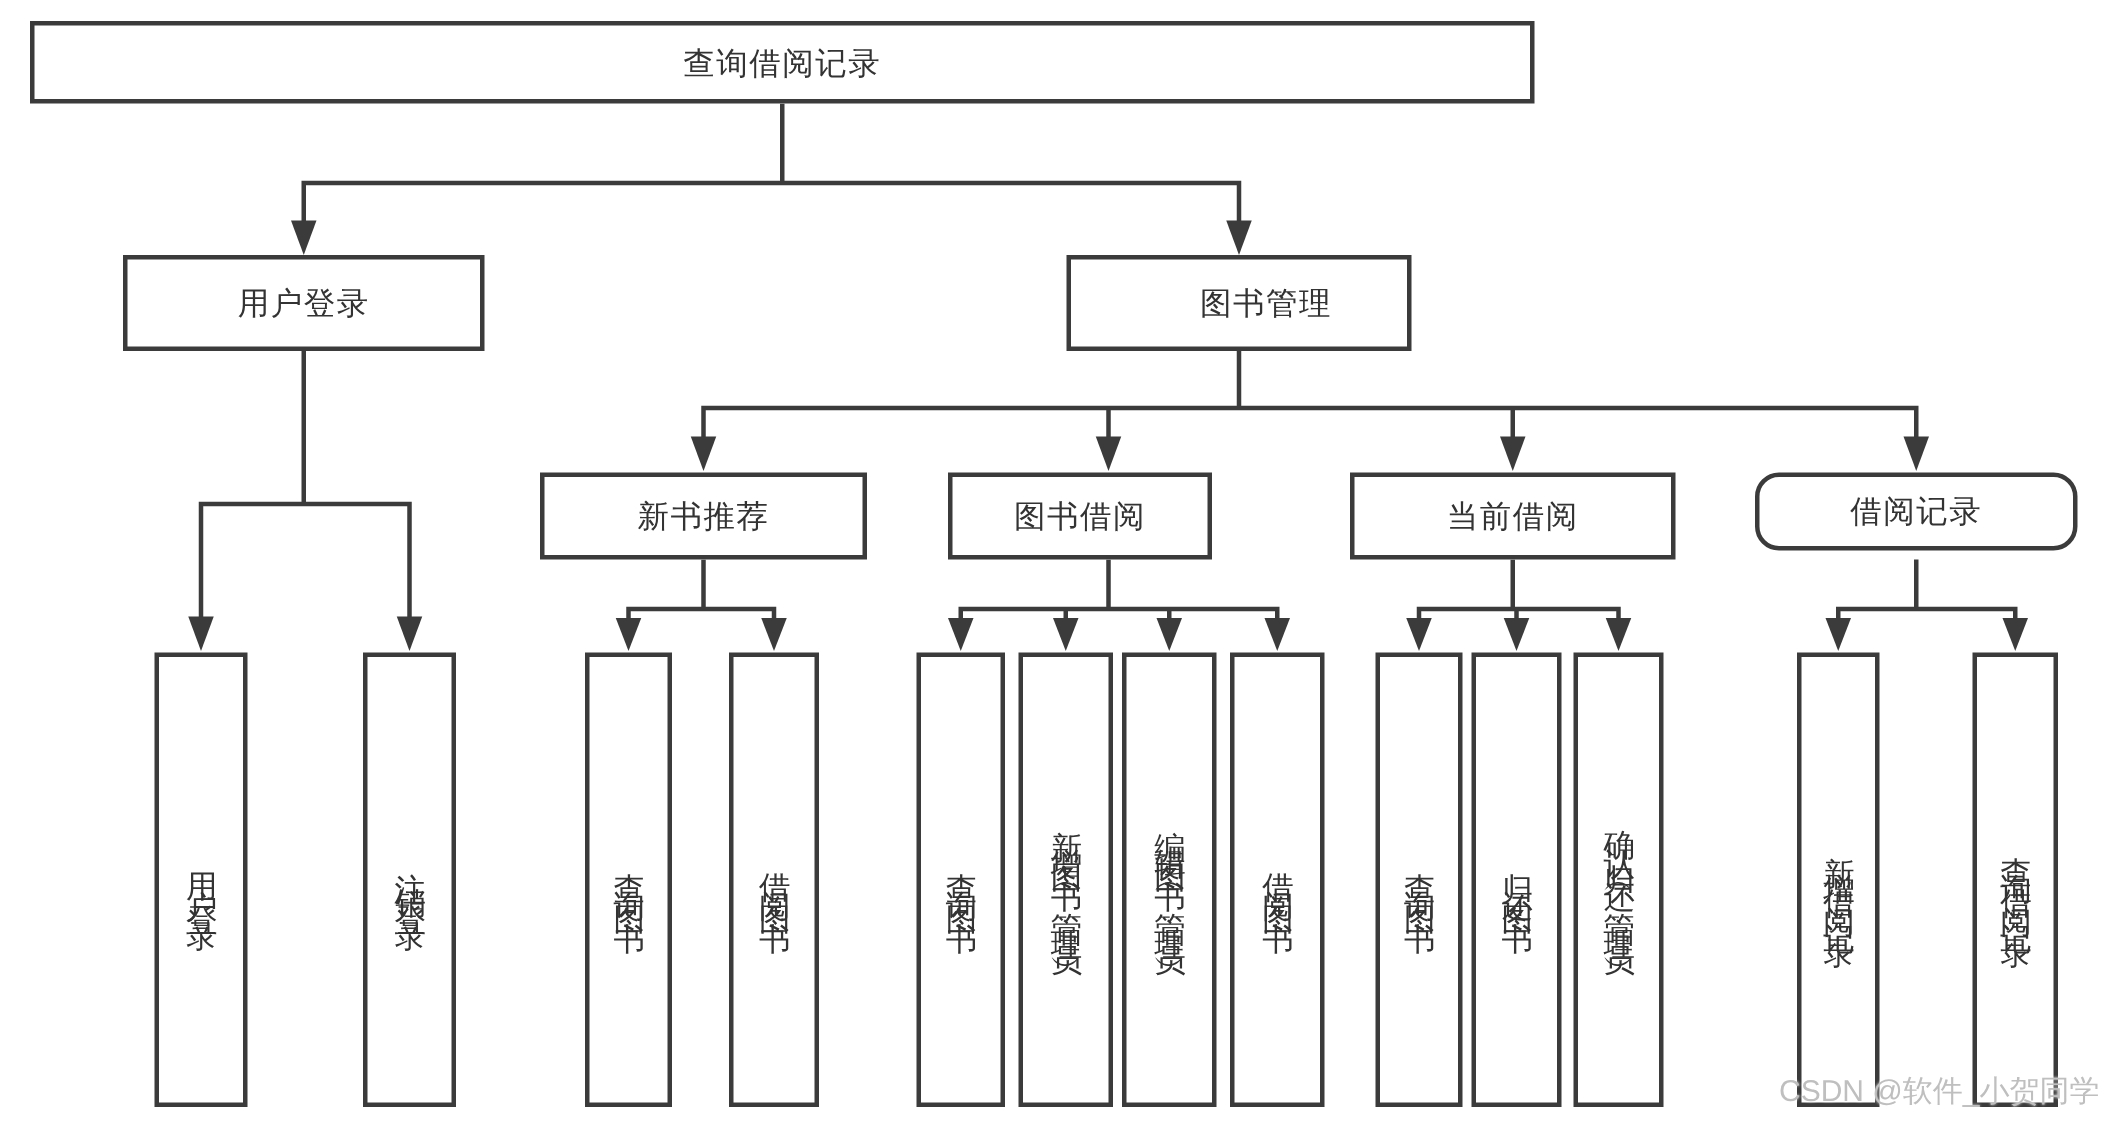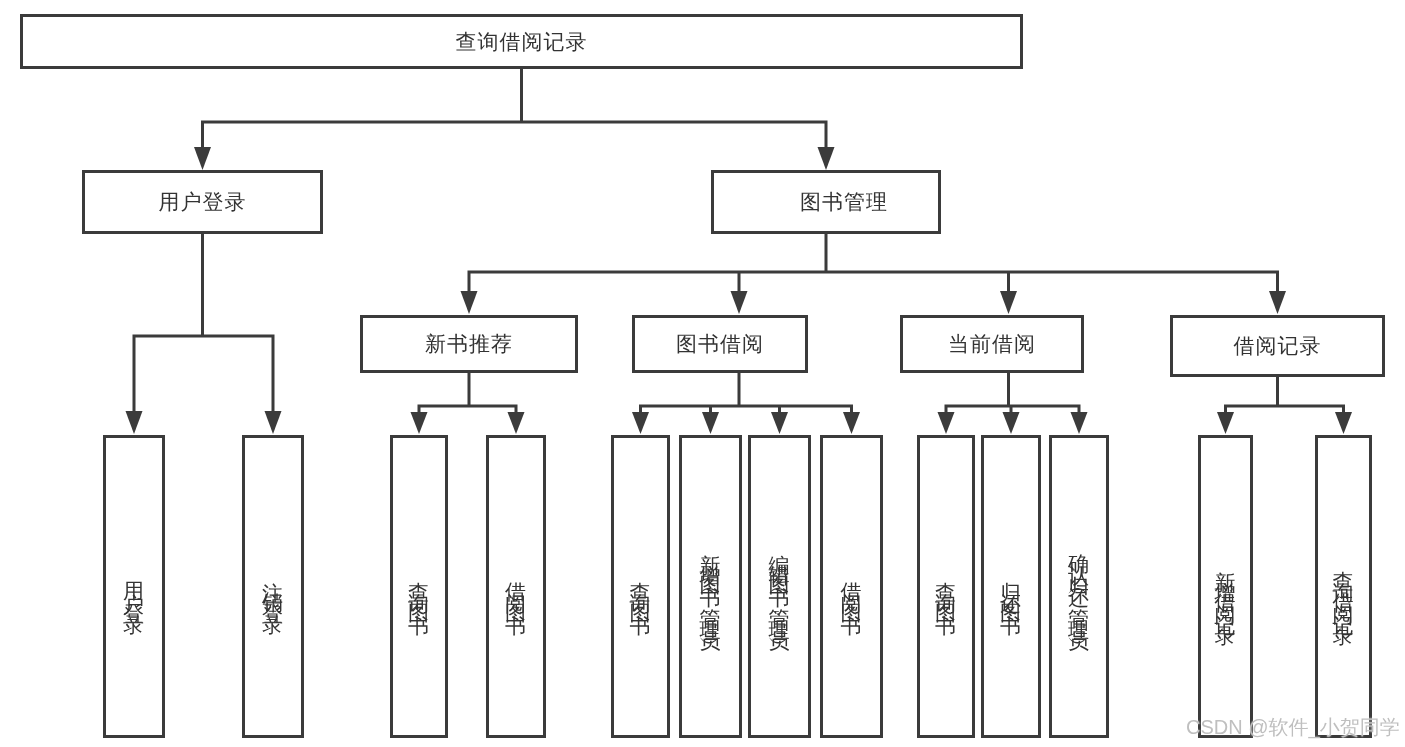--- a/index.html
+++ b/index.html
@@ -107,24 +107,24 @@
   <div class="box" style="left:711px;top:170px;width:230px;height:64px;padding-left:36px;">
     <span>图书管理</span>
   </div>
 
   <div class="box" style="left:360px;top:315px;width:218px;height:58px;">
     <span>新书推荐</span>
   </div>
   <div class="box" style="left:632px;top:315px;width:176px;height:58px;">
     <span>图书借阅</span>
   </div>
-  <div class="box" style="left:900px;top:315px;width:184px;height:58px;">
+  <div class="box" style="left:900px;top:315px;width:217px;height:58px;">
     <span>当前借阅</span>
   </div>
-  <div class="box" style="left:1170px;top:315px;width:215px;height:62px;">
+  <div class="box" style="left:1170px;top:315px;width:215px;height:52px;border-radius:16px;">
     <span>借阅记录</span>
   </div>
 
   <div class="leaf" style="left:103px;width:62px;">
     <span class="vtext">用户登录</span>
   </div>
   <div class="leaf" style="left:242px;width:62px;">
     <span class="vtext">注销登录</span>
   </div>
 

